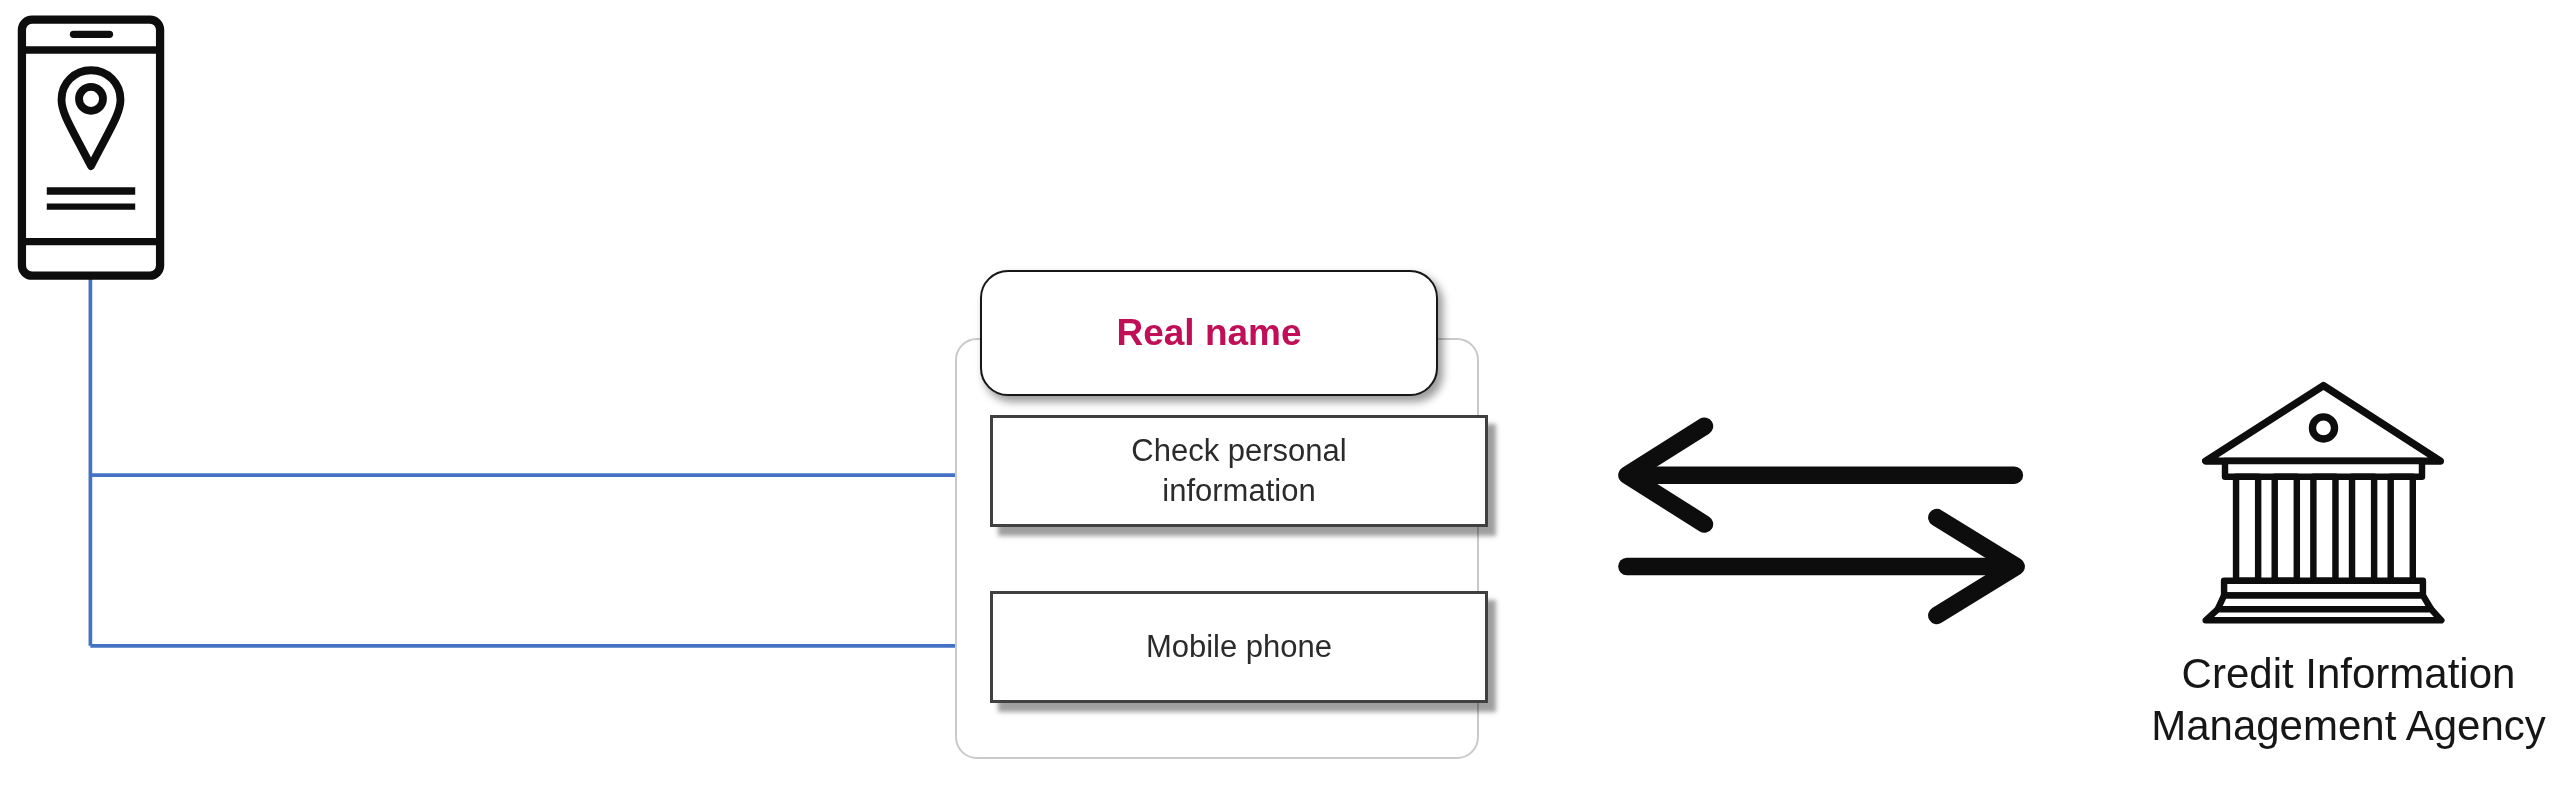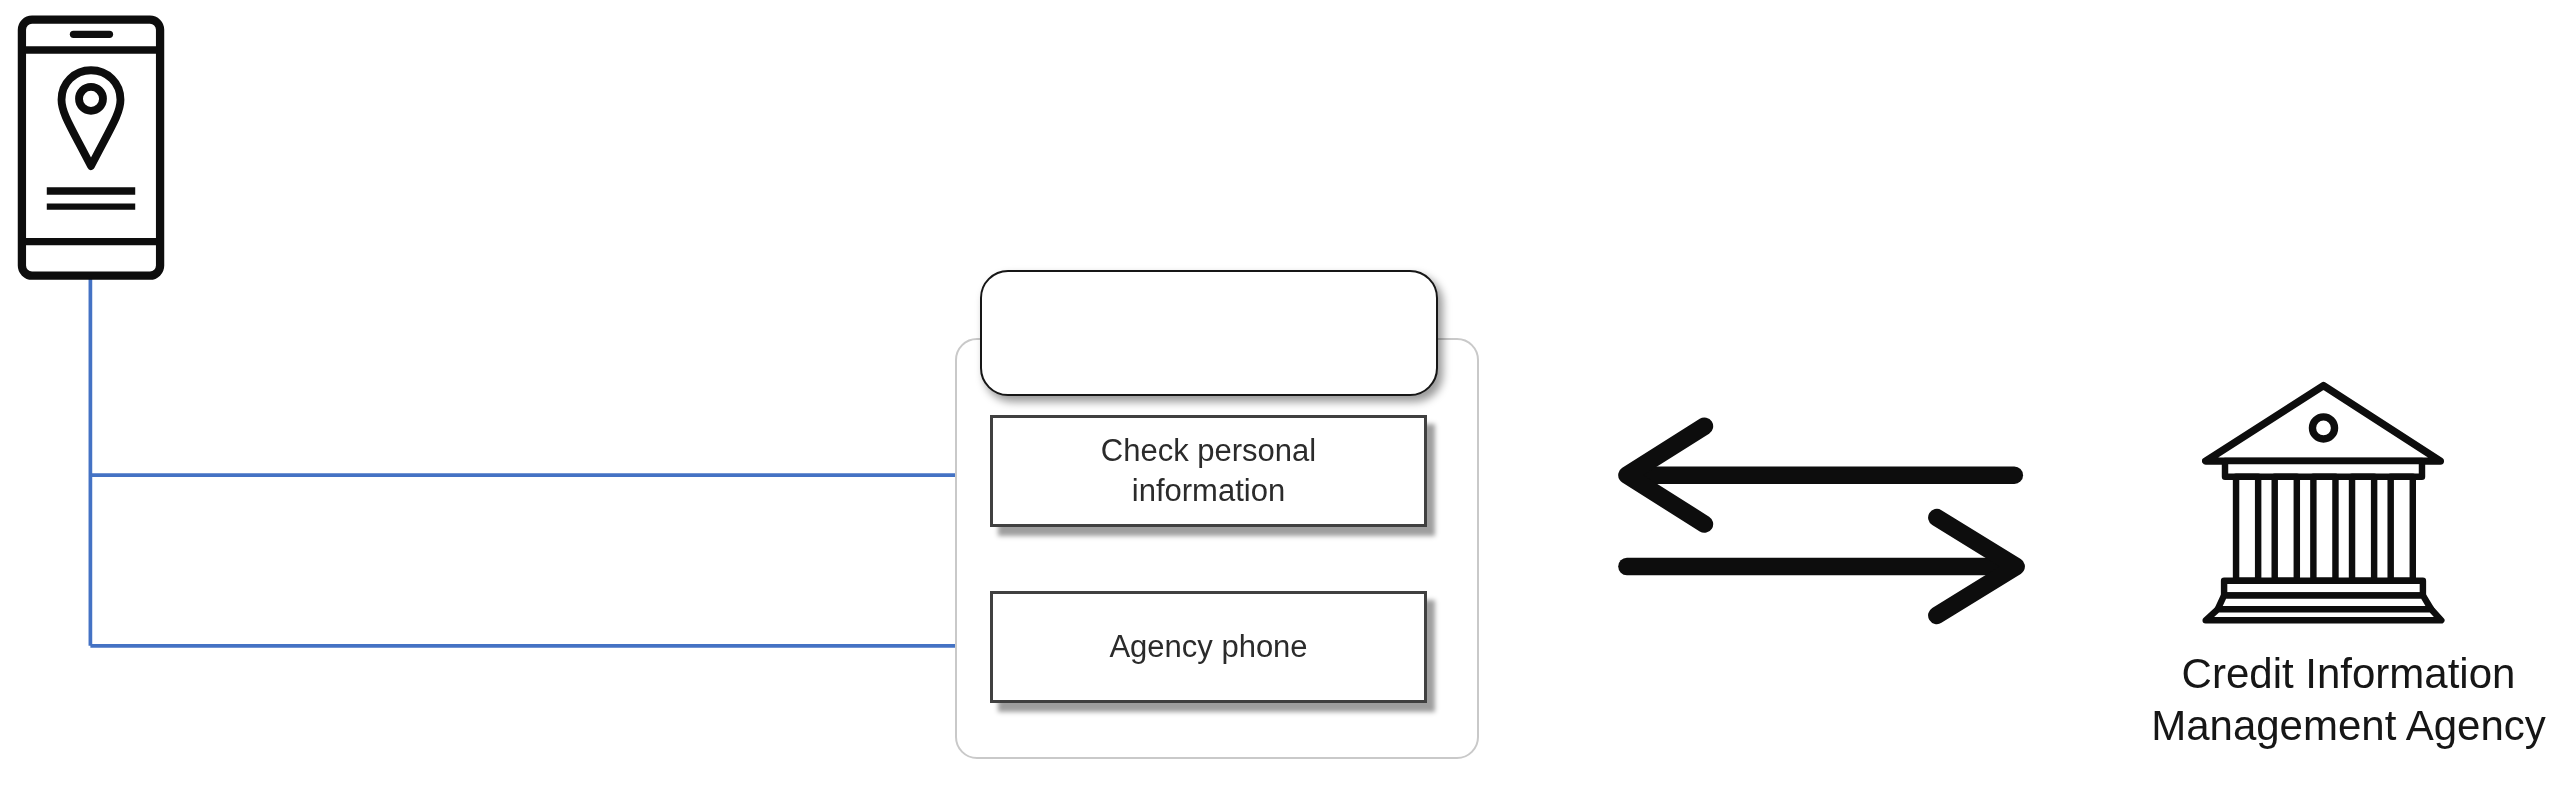--- a/index.html
+++ b/index.html
@@ -68,21 +68,21 @@
     line-height: 1.26;
     color: #c00f56;
     text-align: center;
     white-space: nowrap;
   }
 
   
   .step-box {
     position: absolute;
     left: 990px;
-    width: 437px; height: 112px;
+    width: 498px; height: 112px;
     background: #ffffff;
     border: 3.7px solid #404040;
     box-shadow: 8.3px 9.2px 4.6px rgba(0,0,0,0.38);
     box-sizing: border-box;
     display: flex;
     flex-direction: column;
     align-items: center;
     justify-content: center;
     z-index: 3;
   }
@@ -159,28 +159,29 @@
         <circle cx="80" cy="91" r="13" stroke-width="8.5" fill="#ffffff"></circle>
       </g>
       <line x1="32" y1="191" x2="128" y2="191" stroke-width="8"></line>
       <line x1="32" y1="208" x2="128" y2="208" stroke-width="7"></line>
     </g>
   </svg>
 
   <div class="auth-frame"></div>
 
   <div class="auth-title-box">
+    <span class="line">Real name</span>
   </div>
 
   <div class="step-box step-1">
     <span class="line">Check personal</span>
     <span class="line">information</span>
   </div>
   <div class="step-box step-2">
-    <span class="line">Agency phone</span>
+    <span class="line">Mobile phone</span>
   </div>
 
   <svg class="bank-icon" viewBox="0 0 264 266" xmlns="http://www.w3.org/2000/svg" aria-hidden="true">
     <g stroke="#0d0d0d" fill="#ffffff" stroke-linejoin="round">
       <path d="M132 6 L4 88 L259 88 Z" stroke-width="8"></path>
       <circle cx="132" cy="52" r="12" stroke-width="8"></circle>
       <rect x="25" y="88" width="214" height="17" stroke-width="7"></rect>
       <rect x="37" y="105" width="24" height="113" stroke-width="7"></rect>
       <rect x="79" y="105" width="24" height="113" stroke-width="7"></rect>
       <rect x="121" y="105" width="24" height="113" stroke-width="7"></rect>

